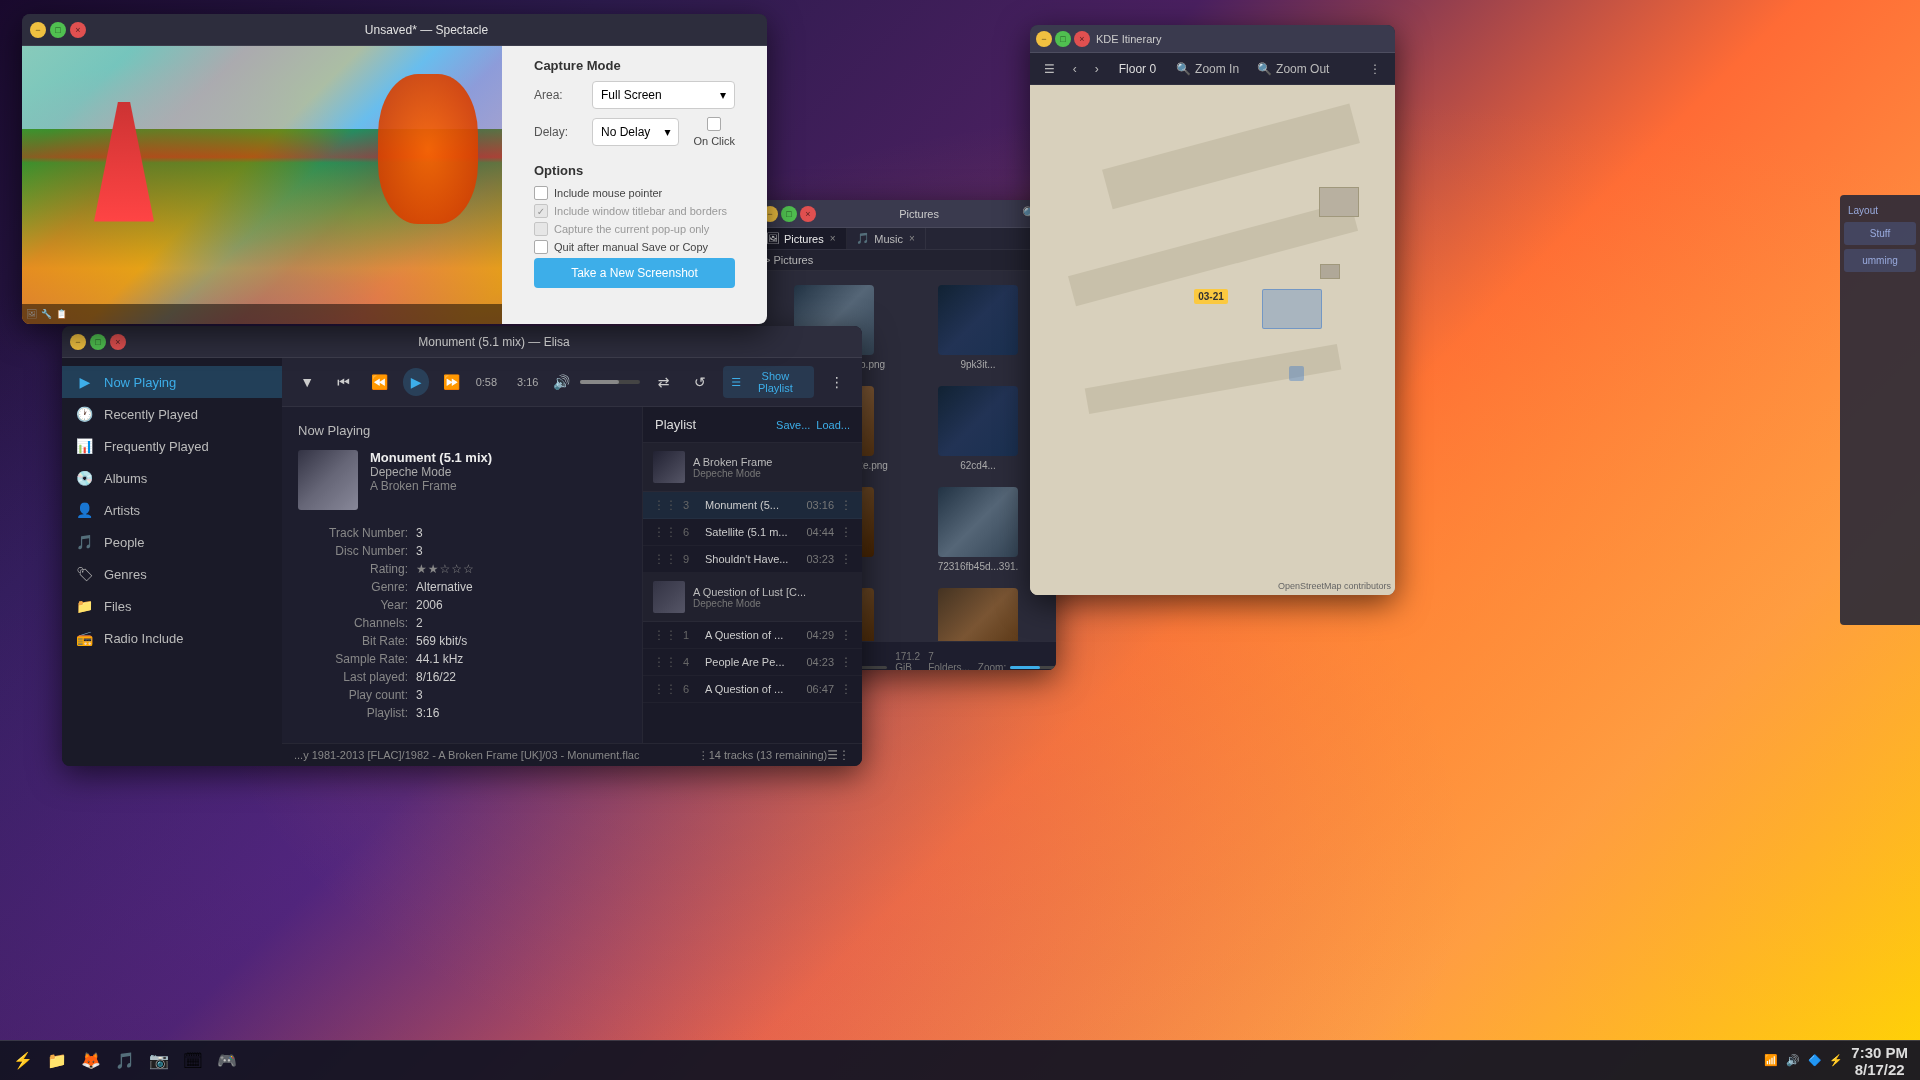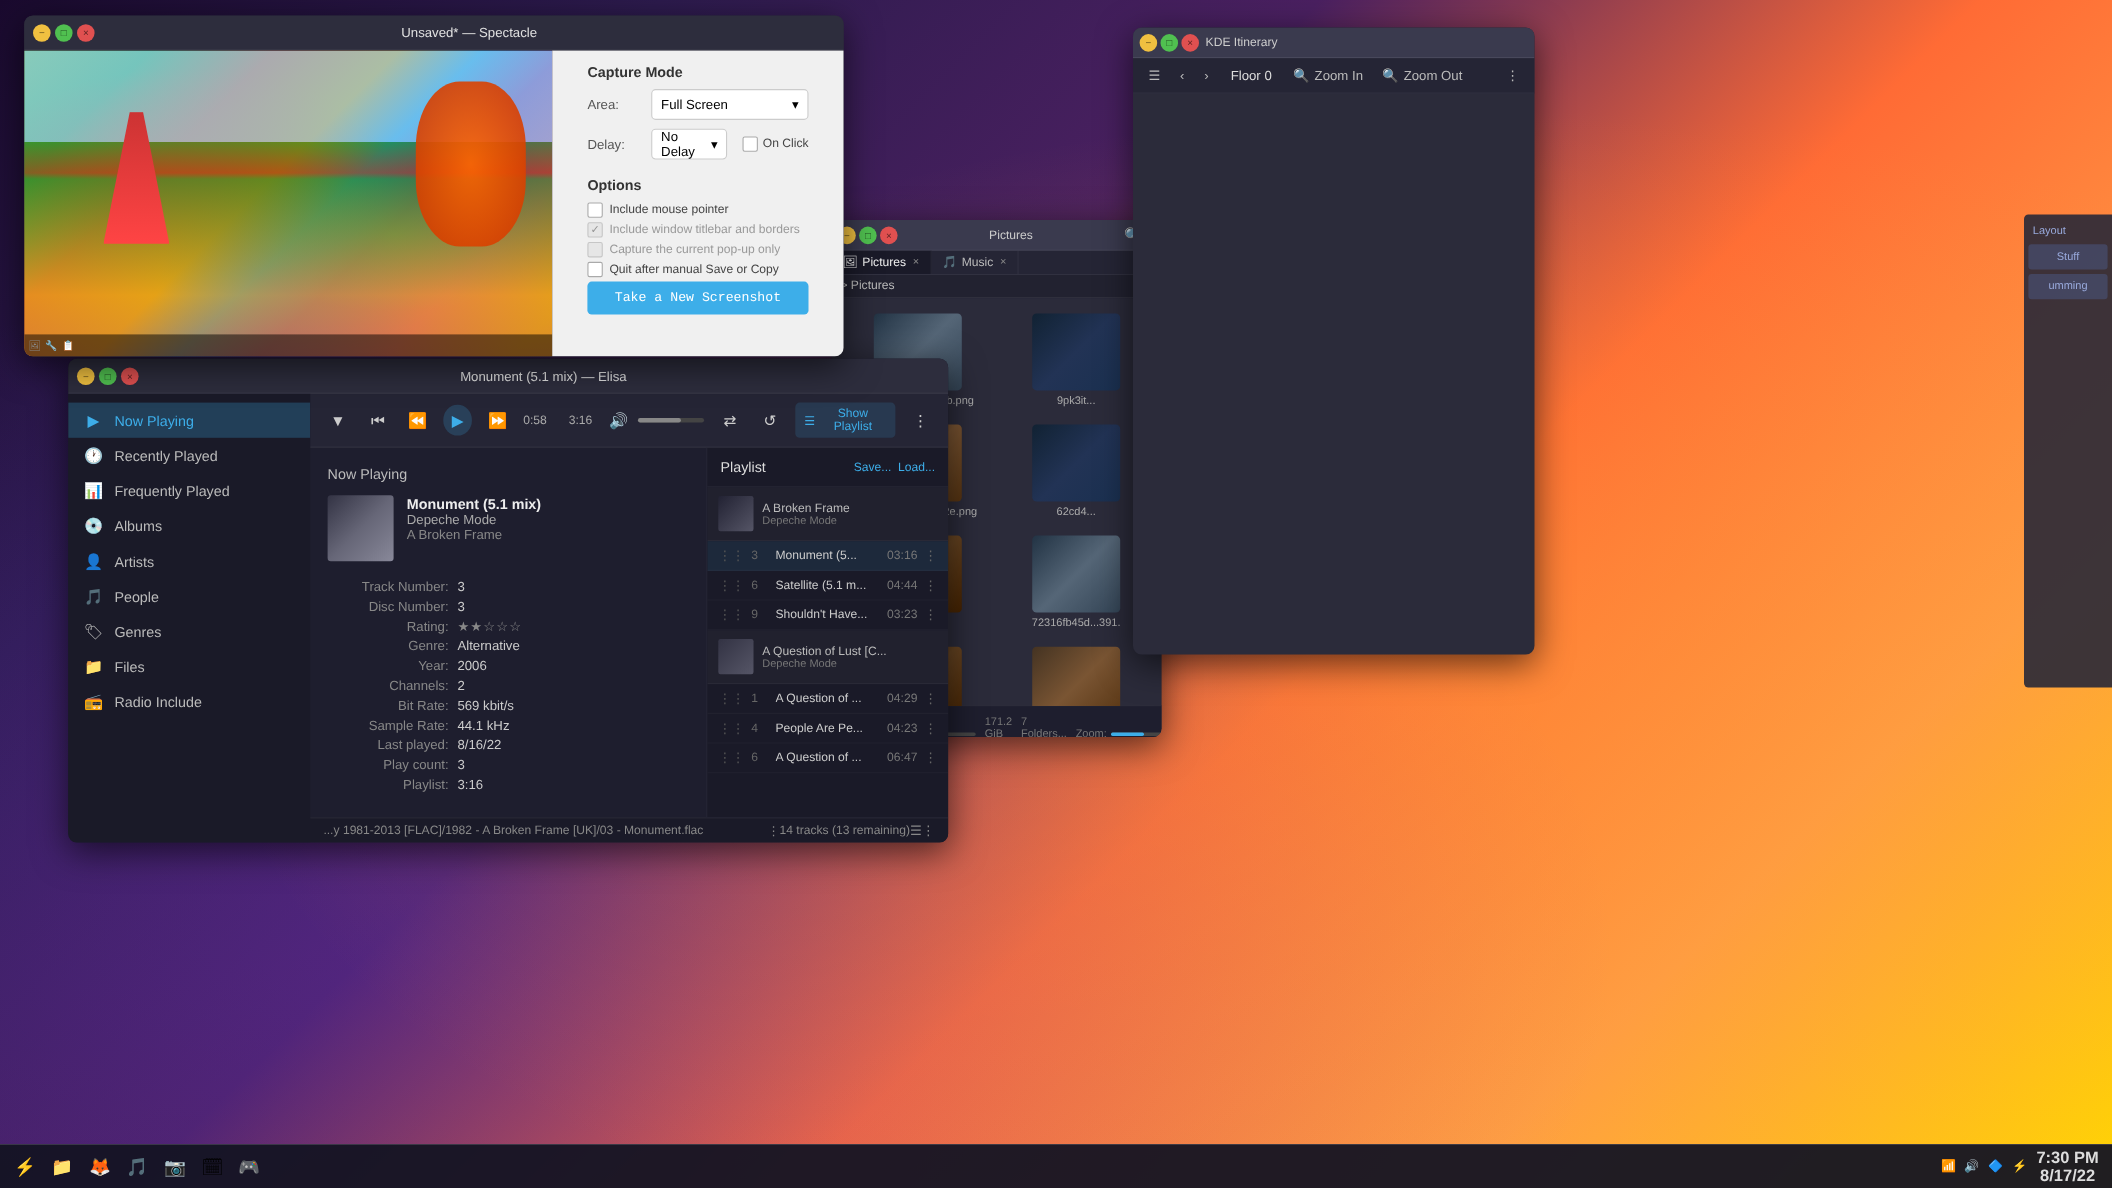--- a/index.html
+++ b/index.html
@@ -212,21 +212,20 @@
       border: none;
       border-radius: 4px;
       padding: 8px 16px;
       font-size: 12px;
       cursor: pointer;
       display: flex;
       align-items: center;
       gap: 6px;
       width: 100%;
       justify-content: center;
-      font-family: Liberation Mono, monospace;
     }
 
     
     .elisa-window {
       left: 62px;
       top: 326px;
       width: 800px;
       height: 440px;
       z-index: 15;
       background: #1e1e2e;
@@ -664,21 +663,21 @@
             <span>Full Screen</span>
             <span>▾</span>
           </div>
         </div>
         <div class="capture-mode-row">
           <span class="capture-mode-key">Delay:</span>
           <div class="capture-mode-select" style="width:80px;">
             <span>No Delay</span>
             <span>▾</span>
           </div>
-          <div style="display:flex;align-items:center;gap:4px;margin-left:6px;">
+          <div style="display:flex;align-items:center;gap:4px;margin-left:6px;flex-direction:column;">
             <div class="checkbox"></div>
             <span class="option-text">On Click</span>
           </div>
         </div>
       </div>
       <div class="options-section">
         <div class="options-label">Options</div>
         <div class="option-row">
           <div class="checkbox"></div>
           <span class="option-text">Include mouse pointer</span>
@@ -1034,20 +1033,38 @@
     <button class="itinerary-tool-btn">
       <span>🔍</span>
       <span>Zoom In</span>
     </button>
     <button class="itinerary-tool-btn">
       <span>🔍</span>
       <span>Zoom Out</span>
     </button>
     <button class="itinerary-tool-btn" style="margin-left:auto;">⋮</button>
   </div>
+  <div class="itinerary-map">
+
+    <div style="position:absolute;inset:0;background:#d8d0bc;"></div>
+
+    <div style="position:absolute;top:10%;left:20%;width:70%;height:8%;background:#c8c0aa;transform:rotate(-15deg);"></div>
+    <div style="position:absolute;top:30%;left:10%;width:80%;height:6%;background:#c8c0aa;transform:rotate(-15deg);"></div>
+    <div style="position:absolute;top:55%;left:15%;width:70%;height:5%;background:#c8c0aa;transform:rotate(-10deg);"></div>
+
+    <div style="position:absolute;top:20%;right:10%;width:40px;height:30px;background:#b8b0a0;border:1px solid #a0987c;"></div>
+    <div style="position:absolute;top:35%;right:15%;width:20px;height:15px;background:#b0a898;border:1px solid #a0987c;"></div>
+
+    <div style="position:absolute;top:40%;right:20%;width:60px;height:40px;background:rgba(61,120,200,0.3);border:1px solid rgba(61,120,200,0.5);border-radius:2px;"></div>
+    <div style="position:absolute;top:55%;right:25%;width:15px;height:15px;background:rgba(61,120,200,0.4);border-radius:2px;"></div>
+
+    <div class="map-timestamp" style="top:40%;left:45%;">03-21</div>
+
+    <div class="map-credit">OpenStreetMap contributors</div>
+  </div>
 </div>
 
 <div class="right-panel">
   <div style="font-size:10px;color:#9ad;padding:2px 4px;">Layout</div>
   <button class="rp-btn">Stuff</button>
   <button class="rp-btn">umming</button>
 </div>
 
 <div class="taskbar">
   <div class="taskbar-left">

